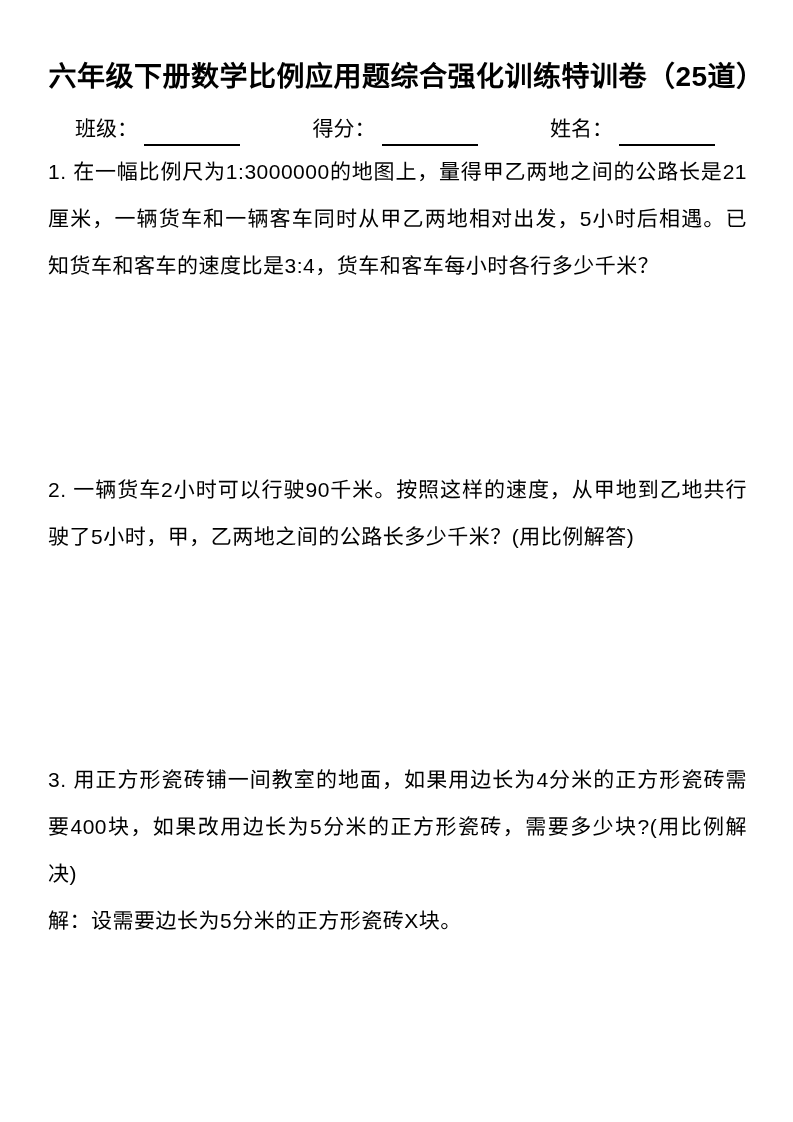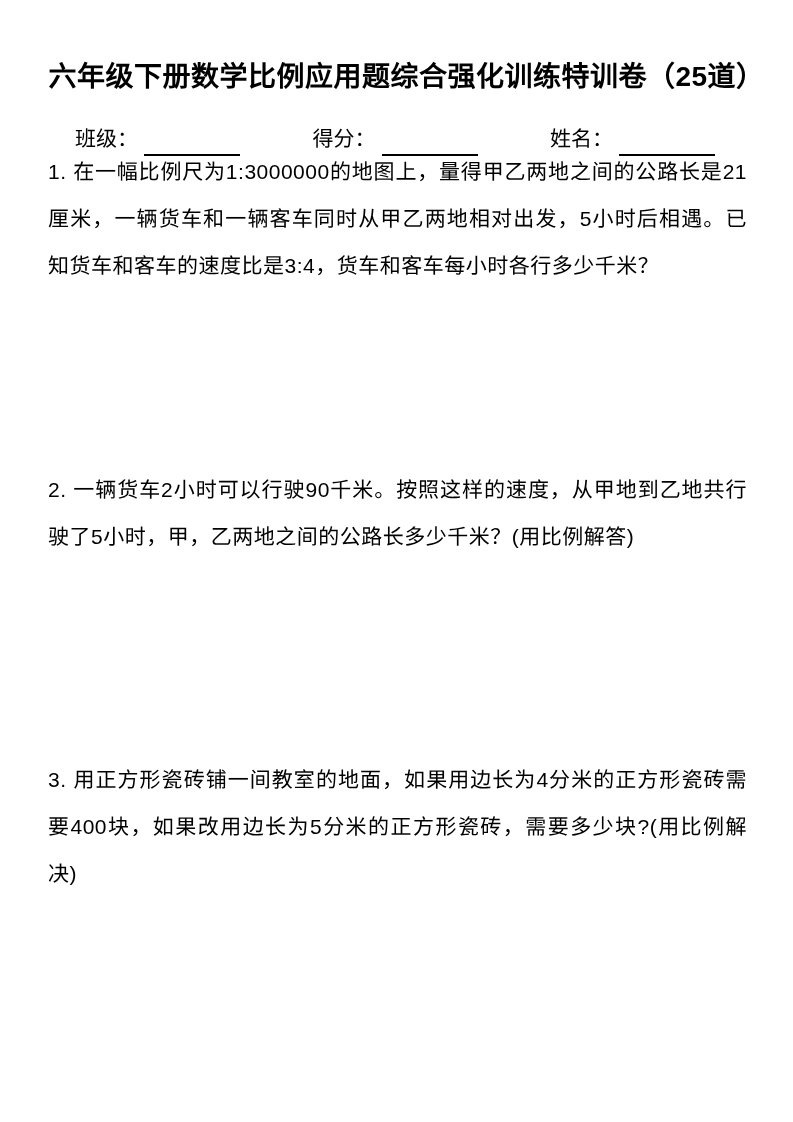--- a/index.html
+++ b/index.html
@@ -28,21 +28,21 @@
     margin: 0;
     text-align: center;
     font-size: 28px;
     line-height: 42px;
     font-weight: bold;
     letter-spacing: 0.5px;
     white-space: nowrap;
   }
   .fields {
     position: absolute;
-    top: 122px;
+    top: 112px;
     left: 75px;
     right: 78px;
     display: flex;
     justify-content: space-between;
     font-size: 21px;
     line-height: 34px;
     font-weight: 500;
   }
   .field {
     display: flex;
@@ -102,15 +102,16 @@
   <div class="question" id="question-1">
     <p>1. 在一幅比例尺为1:3000000的地图上，量得甲乙两地之间的公路长是21厘米，一辆货车和一辆客车同时从甲乙两地相对出发，5小时后相遇。已知货车和客车的速度比是3:4，货车和客车每小时各行多少千米？</p>
   </div>
 
   <div class="question" id="question-2">
     <p>2. 一辆货车2小时可以行驶90千米。按照这样的速度，从甲地到乙地共行驶了5小时，甲，乙两地之间的公路长多少千米？(用比例解答)</p>
   </div>
 
   <div class="question" id="question-3">
     <p>3. 用正方形瓷砖铺一间教室的地面，如果用边长为4分米的正方形瓷砖需要400块，如果改用边长为5分米的正方形瓷砖，需要多少块?(用比例解决)</p>
+    <p>解：设需要边长为5分米的正方形瓷砖X块。</p>
   </div>
 
 </div>
 
 </body></html>

